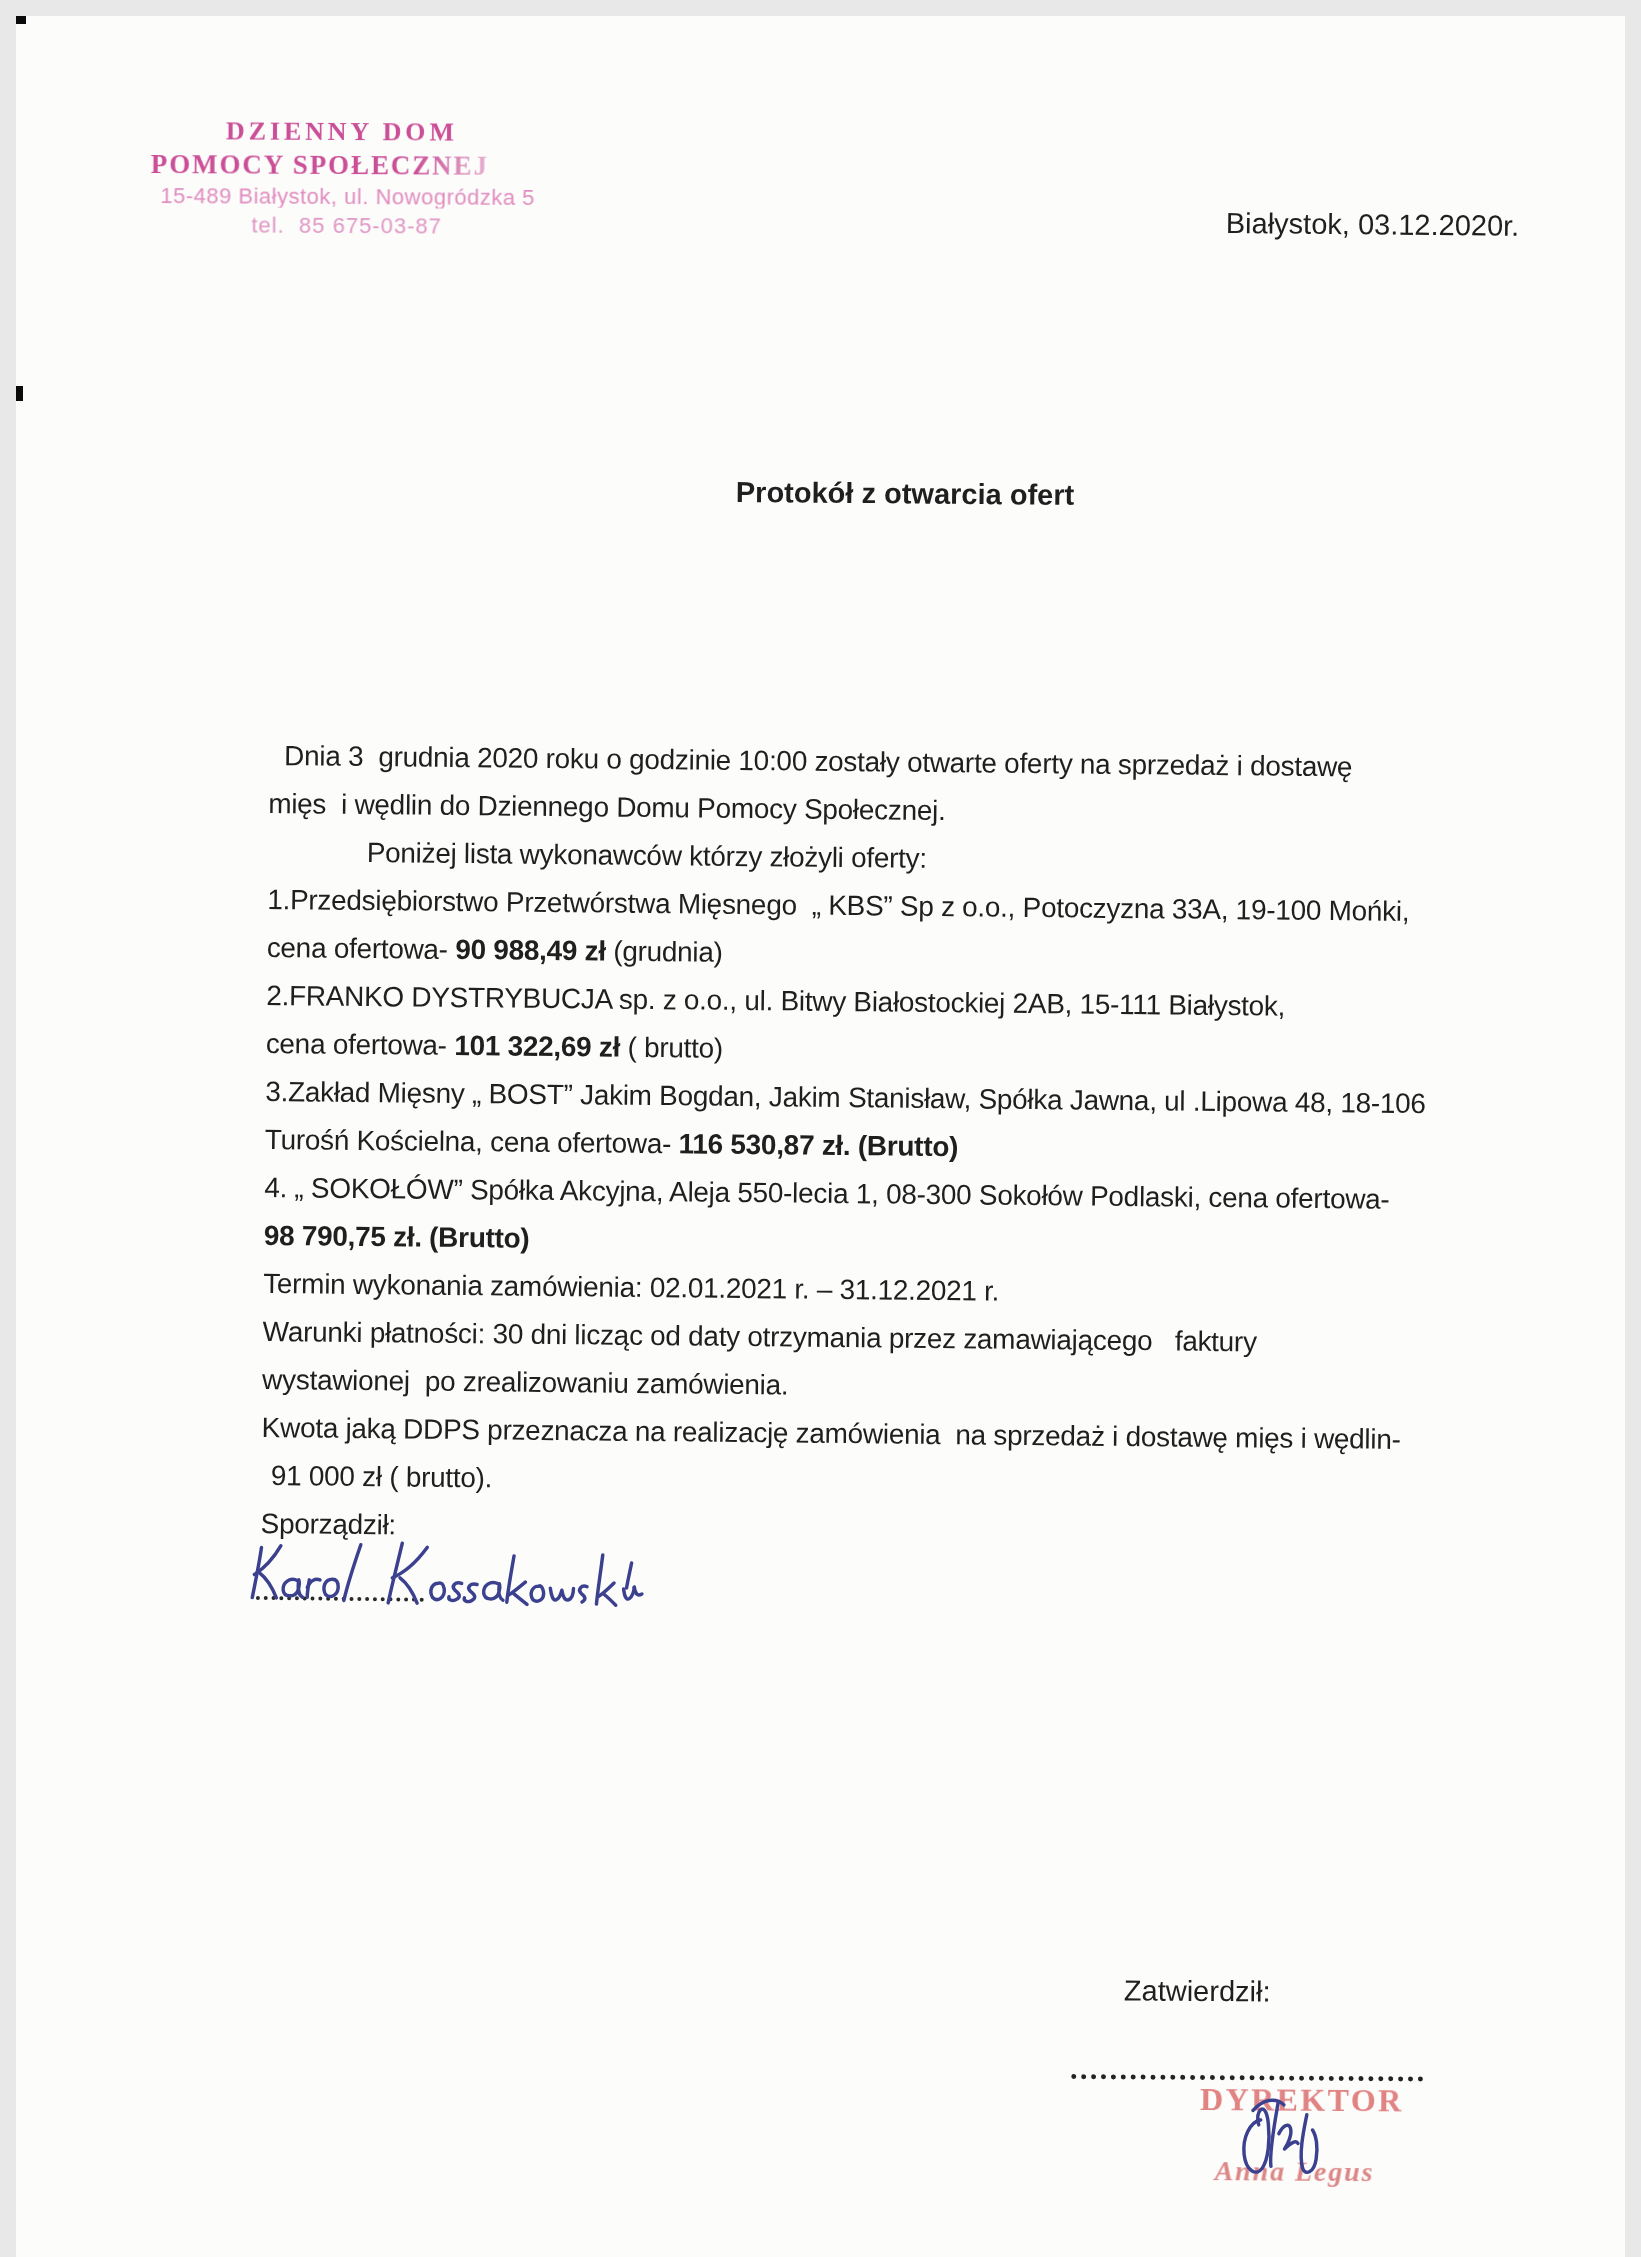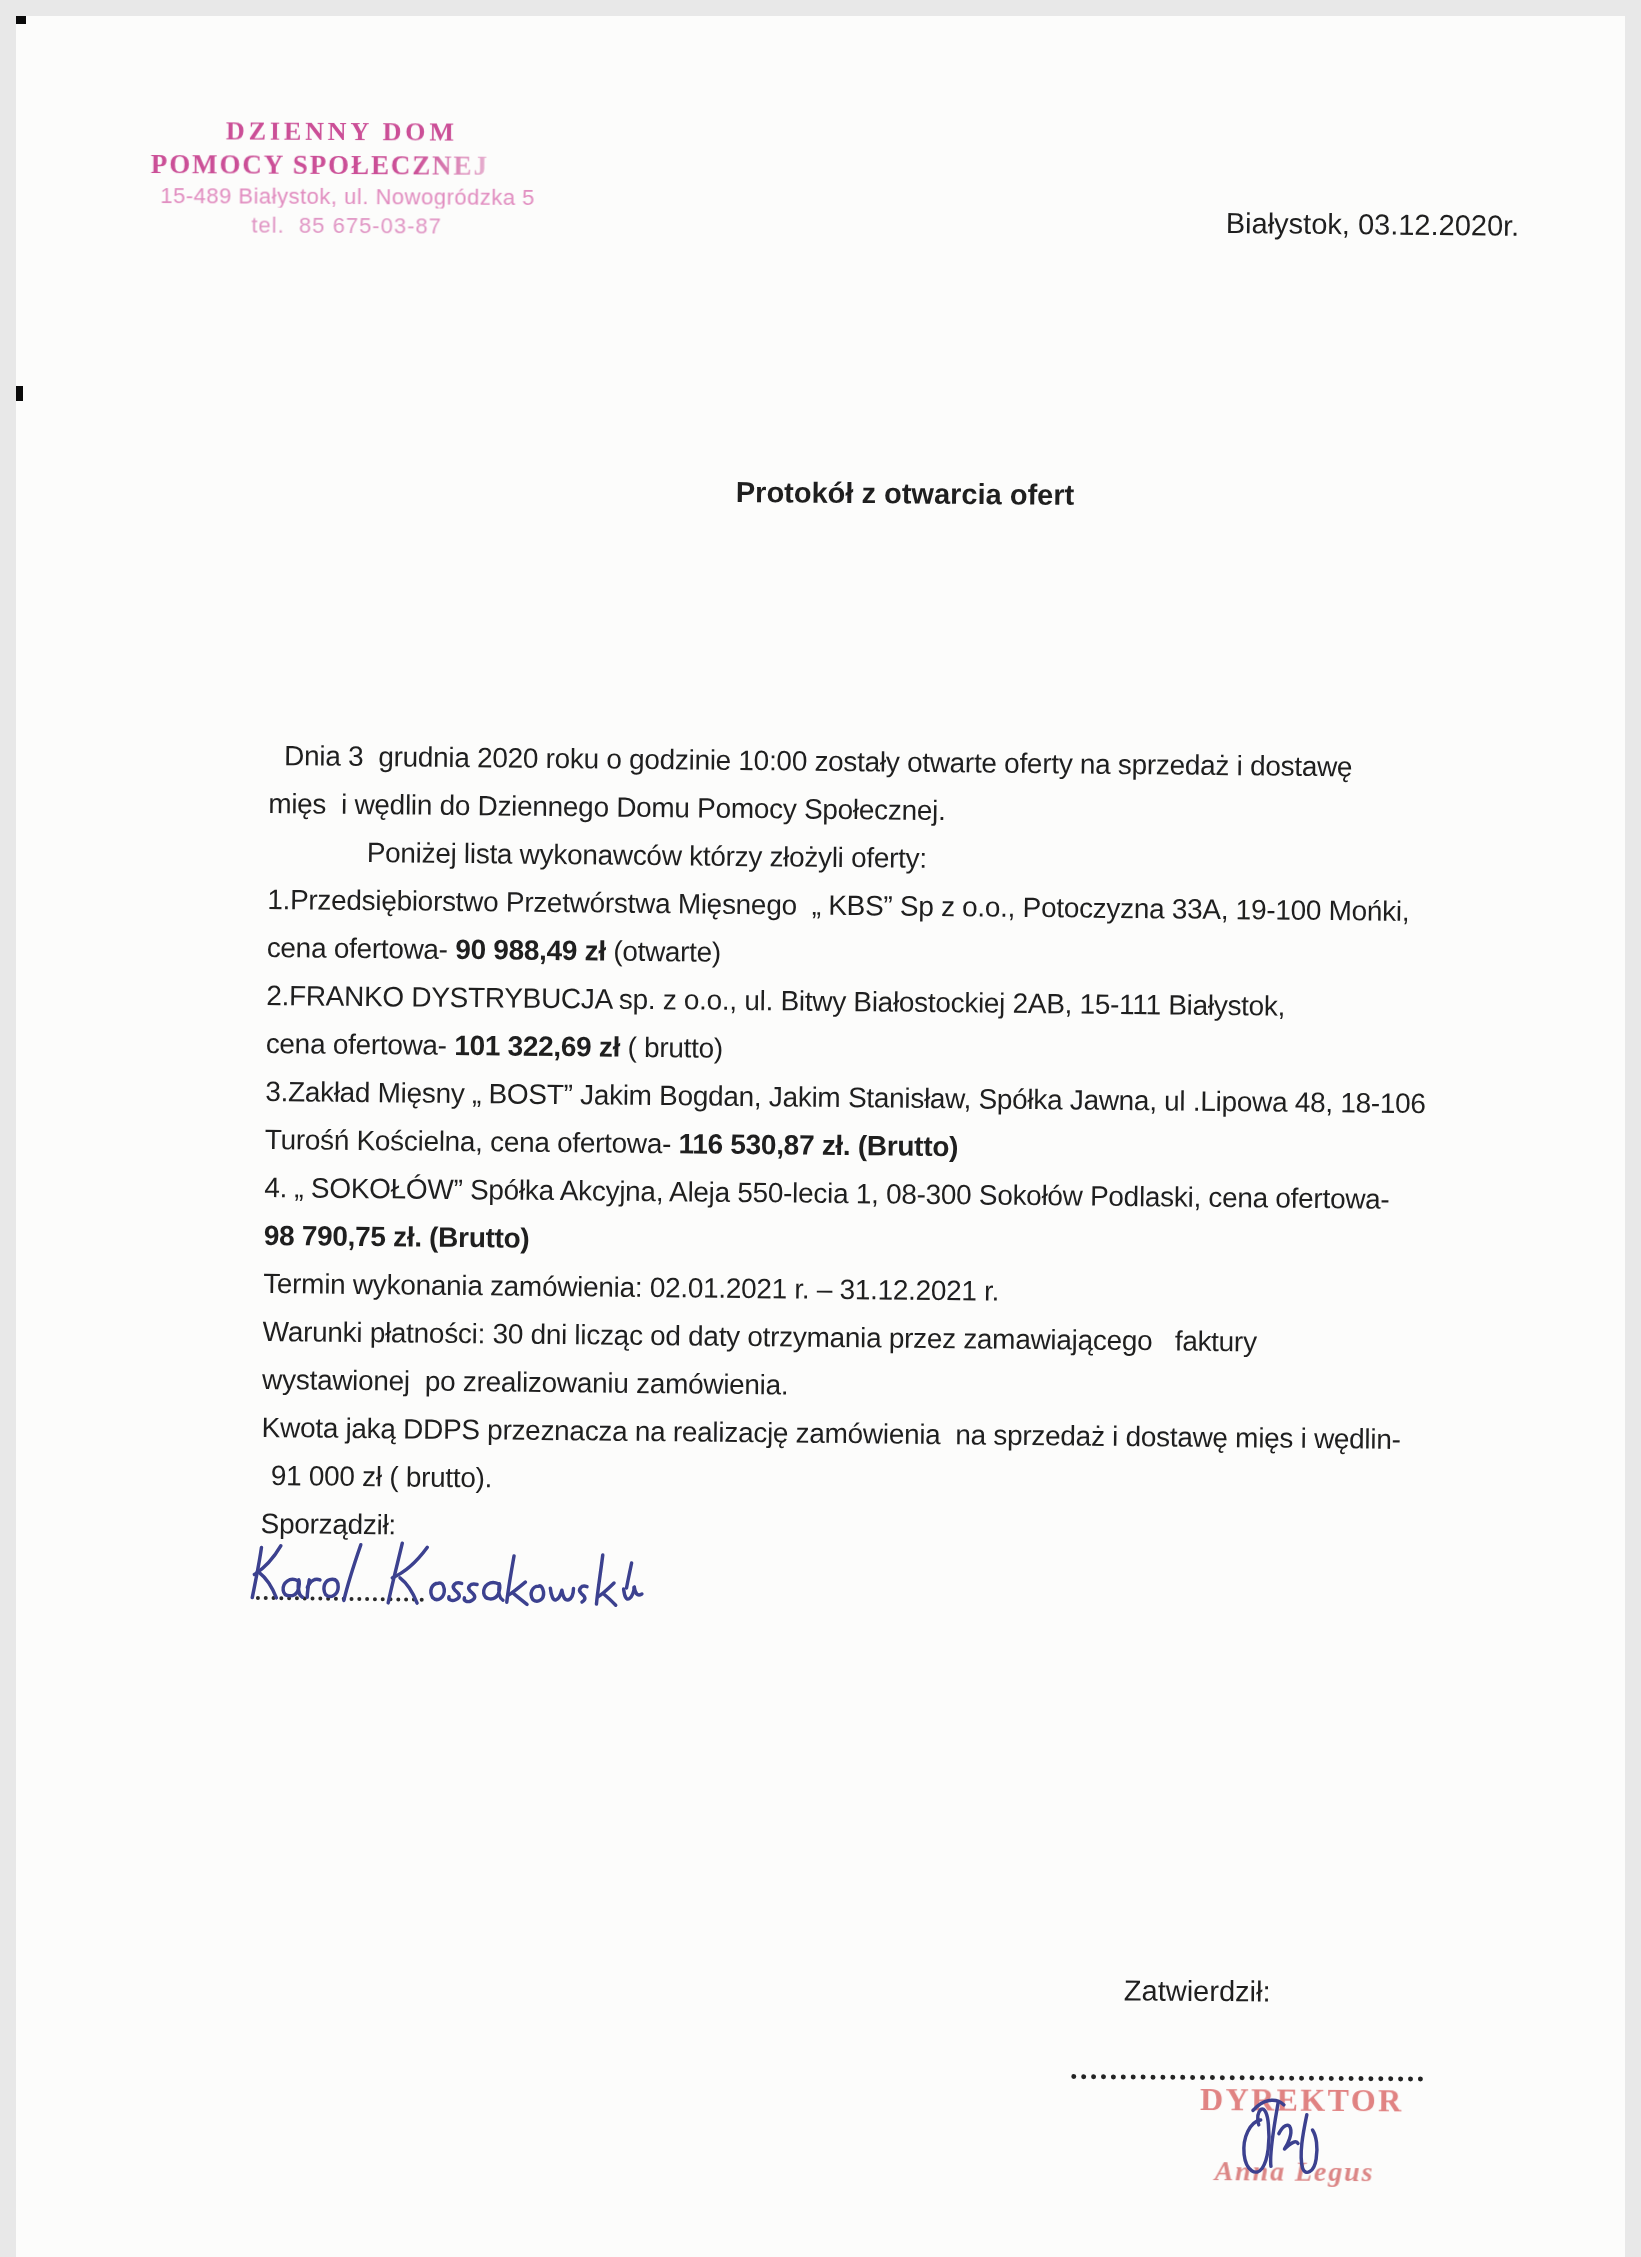--- a/index.html
+++ b/index.html
@@ -129,21 +129,21 @@
       <span class="line indent1">Dnia 3  grudnia 2020 roku o godzinie 10:00 zostały otwarte oferty na sprzedaż i dostawę</span>
       <span class="line">mięs  i wędlin do Dziennego Domu Pomocy Społecznej.</span>
     </p>
 
     <p style="margin:0" class="list-heading">
       <span class="line tab">Poniżej lista wykonawców którzy złożyli oferty:</span>
     </p>
 
     <p style="margin:0" class="offer-1">
       <span class="line">1.Przedsiębiorstwo Przetwórstwa Mięsnego  „ KBS” Sp z o.o., Potoczyzna 33A, 19-100 Mońki,</span>
-      <span class="line"><span>cena ofertowa- </span><span class="b">90 988,49 zł</span><span> (otwarte)</span></span>
+      <span class="line"><span>cena ofertowa- </span><span class="b">90 988,49 zł</span><span> (grudnia)</span></span>
     </p>
 
     <p style="margin:0" class="offer-2">
       <span class="line">2.FRANKO DYSTRYBUCJA sp. z o.o., ul. Bitwy Białostockiej 2AB, 15-111 Białystok,</span>
       <span class="line"><span>cena ofertowa- </span><span class="b">101 322,69 zł</span><span> ( brutto)</span></span>
     </p>
 
     <p style="margin:0" class="offer-3">
       <span class="line">3.Zakład Mięsny „ BOST” Jakim Bogdan, Jakim Stanisław, Spółka Jawna, ul .Lipowa 48, 18-106</span>
       <span class="line"><span>Turośń Kościelna, cena ofertowa- </span><span class="b">116 530,87 zł. (Brutto)</span><span></span></span>

